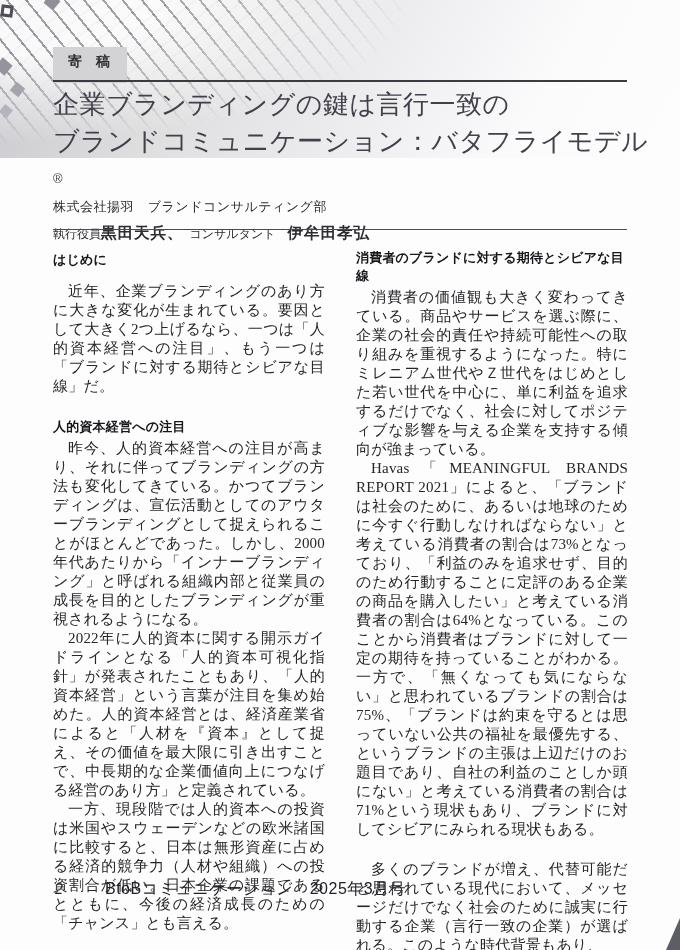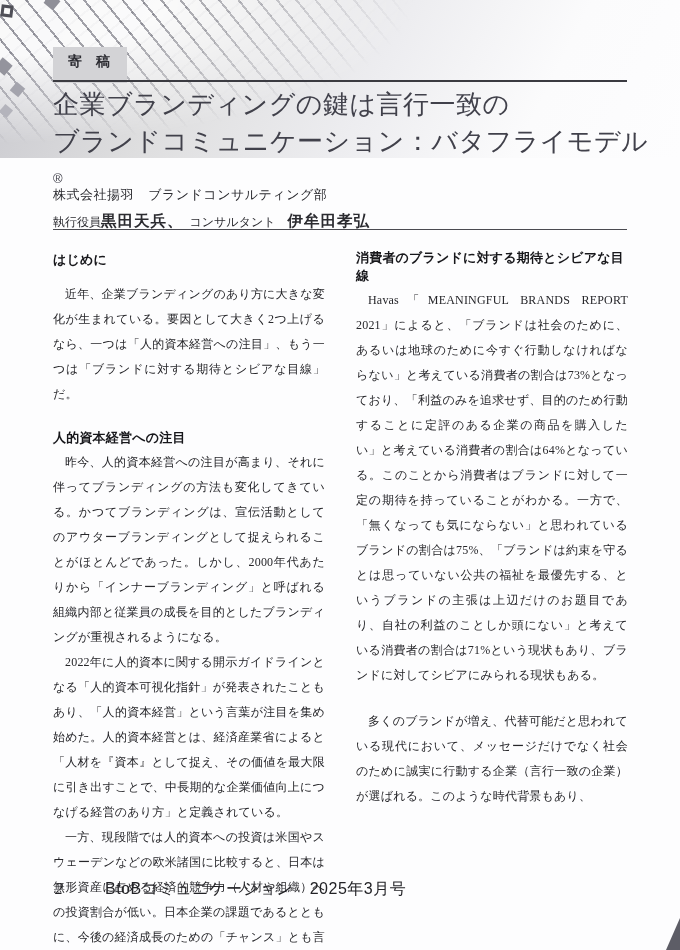--- a/index.html
+++ b/index.html
@@ -41,42 +41,42 @@
   .rule-top { top:80px; border-top:2px solid #3b3b41; }
   .rule-authors { top:229px; border-top:1px solid #4a4a50; }
   .title {
     position:absolute; top:86px; left:53px; width:600px;
     font-family:"Liberation Sans","DejaVu Sans",sans-serif;
     font-weight:400; font-size:26px; line-height:37px;
     color:#41414b; letter-spacing:.5px;
   }
   .title sup { font-size:13px; }
   .authors {
-    position:absolute; top:186px; left:53px; width:574px;
-    font-family:Liberation Sans, sans-serif; color:#2b2b30;
+    position:absolute; top:198px; left:53px; width:574px;
+    font-family:Liberation Serif, serif; color:#2b2b30;
   }
   .authors .line1 { font-size:13px; letter-spacing:.5px; }
   .authors .line1 .dept { margin-left:10px; }
   .authors .line2 { margin-top:7px; font-size:12px; display:flex; align-items:baseline; }
   .authors .name { font-size:15.5px; font-weight:bold; letter-spacing:1px; }
   .authors .role1 + .name { }
   .authors .role2 { margin-left:6px; }
   .authors .role2 + .name { margin-left:12px; }
   
   .columns {
     position:absolute; top:248px; left:53px; width:575px;
     display:flex; gap:31px;
   }
   .col { width:272px; }
   .col h2 {
     font-family:"Liberation Sans","DejaVu Sans",sans-serif;
     font-size:13px; font-weight:bold; color:#17171b; letter-spacing:.2px;
   }
   .col p {
-    font-size:12px; line-height:25px; text-indent:1em;
+    font-size:15px; line-height:19px; text-indent:1em;
     text-align:justify; text-justify:inter-character; letter-spacing:.2px;
   }
   .col-left .h-first { margin:3px 0 13px 0; }
   .col-left .h-second { margin:22px 0 3px 0; }
   .col-right h2 { margin:1px 0 3px 0; }
   .col-right .spaced { margin-top:21px; }
   
   .footer {
     position:absolute; top:879px; left:55px;
     display:flex; align-items:baseline; color:#222226;
@@ -133,20 +133,21 @@
     <section class="col col-left">
       <h2 class="h-first">はじめに</h2>
       <p>近年、企業ブランディングのあり方に大きな変化が生まれている。要因として大きく2つ上げるなら、一つは「人的資本経営への注目」、もう一つは「ブランドに対する期待とシビアな目線」だ。</p>
       <h2 class="h-second">人的資本経営への注目</h2>
       <p>昨今、人的資本経営への注目が高まり、それに伴ってブランディングの方法も変化してきている。かつてブランディングは、宣伝活動としてのアウターブランディングとして捉えられることがほとんどであった。しかし、2000年代あたりから「インナーブランディング」と呼ばれる組織内部と従業員の成長を目的としたブランディングが重視されるようになる。</p>
       <p>2022年に人的資本に関する開示ガイドラインとなる「人的資本可視化指針」が発表されたこともあり、「人的資本経営」という言葉が注目を集め始めた。人的資本経営とは、経済産業省によると「人材を『資本』として捉え、その価値を最大限に引き出すことで、中長期的な企業価値向上につなげる経営のあり方」と定義されている。</p>
       <p>一方、現段階では人的資本への投資は米国やスウェーデンなどの欧米諸国に比較すると、日本は無形資産に占める経済的競争力（人材や組織）への投資割合が低い。日本企業の課題であるとともに、今後の経済成長のための「チャンス」とも言える。</p>
     </section>
     <section class="col col-right">
       <h2>消費者のブランドに対する期待とシビアな目線</h2>
+      <p>消費者の価値観も大きく変わってきている。商品やサービスを選ぶ際に、企業の社会的責任や持続可能性への取り組みを重視するようになった。特にミレニアム世代やＺ世代をはじめとした若い世代を中心に、単に利益を追求するだけでなく、社会に対してポジティブな影響を与える企業を支持する傾向が強まっている。</p>
       <p>Havas「MEANINGFUL BRANDS REPORT 2021」によると、「ブランドは社会のために、あるいは地球のために今すぐ行動しなければならない」と考えている消費者の割合は73%となっており、「利益のみを追求せず、目的のため行動することに定評のある企業の商品を購入したい」と考えている消費者の割合は64%となっている。このことから消費者はブランドに対して一定の期待を持っていることがわかる。一方で、「無くなっても気にならない」と思われているブランドの割合は75%、「ブランドは約束を守るとは思っていない公共の福祉を最優先する、というブランドの主張は上辺だけのお題目であり、自社の利益のことしか頭にない」と考えている消費者の割合は71%という現状もあり、ブランドに対してシビアにみられる現状もある。</p>
       <p class="spaced">多くのブランドが増え、代替可能だと思われている現代において、メッセージだけでなく社会のために誠実に行動する企業（言行一致の企業）が選ばれる。このような時代背景もあり、</p>
     </section>
   </main>
 
   <footer class="footer">
     <span class="pagenum">2</span>
     <span class="journal">BtoBコミュニケーション　2025年3月号</span>
   </footer>
 

